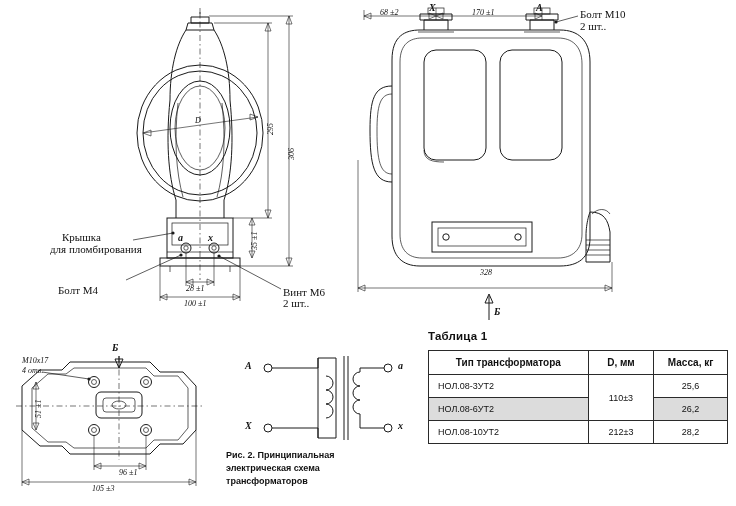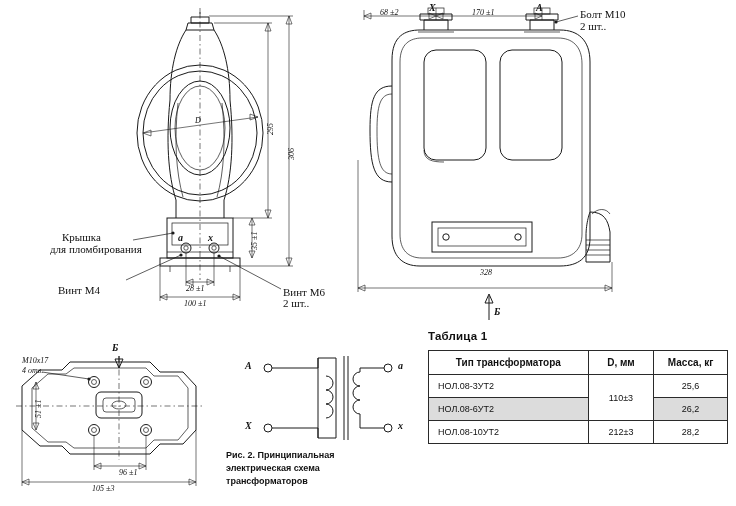--- a/index.html
+++ b/index.html
@@ -337,21 +337,21 @@
   <div class="lbl-dim rot90" style="left:250px; top:250px;">35 ±1</div>
 
   <div class="lbl-dim" style="left:186px; top:284px;">28 ±1</div>
   <div class="lbl-dim" style="left:184px; top:299px;">100 ±1</div>
 
   <div class="lbl-mark" style="left:178px; top:232px;">а</div>
   <div class="lbl-mark" style="left:208px; top:232px;">x</div>
 
   <div class="lbl lbl-i" style="left:62px; top:231px;">Крышка</div>
   <div class="lbl lbl-i" style="left:50px; top:243px;">для пломбирования</div>
-  <div class="lbl lbl-i" style="left:58px; top:284px;">Винт М4</div>
+  <div class="lbl lbl-i" style="left:58px; top:284px;">Болт М4</div>
   <div class="lbl lbl-i" style="left:283px; top:286px;">Винт М6</div>
   <div class="lbl lbl-i" style="left:283px; top:297px;">2 шт..</div>
 
 
   <div class="lbl-dim" style="left:380px; top:8px;">68 ±2</div>
   <div class="lbl-dim" style="left:472px; top:8px;">170 ±1</div>
   <div class="lbl-dim" style="left:480px; top:268px;">328</div>
 
   <div class="lbl-mark" style="left:429px; top:2px;">Х</div>
   <div class="lbl-mark" style="left:536px; top:2px;">А</div>

